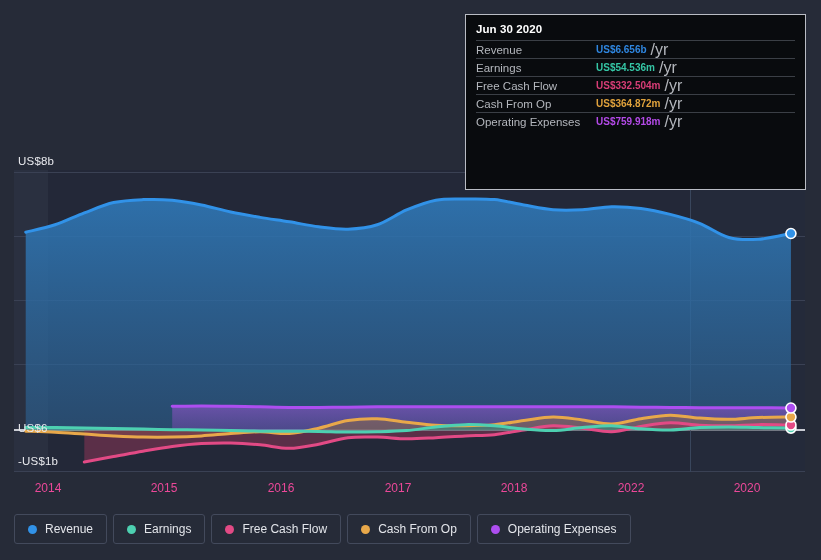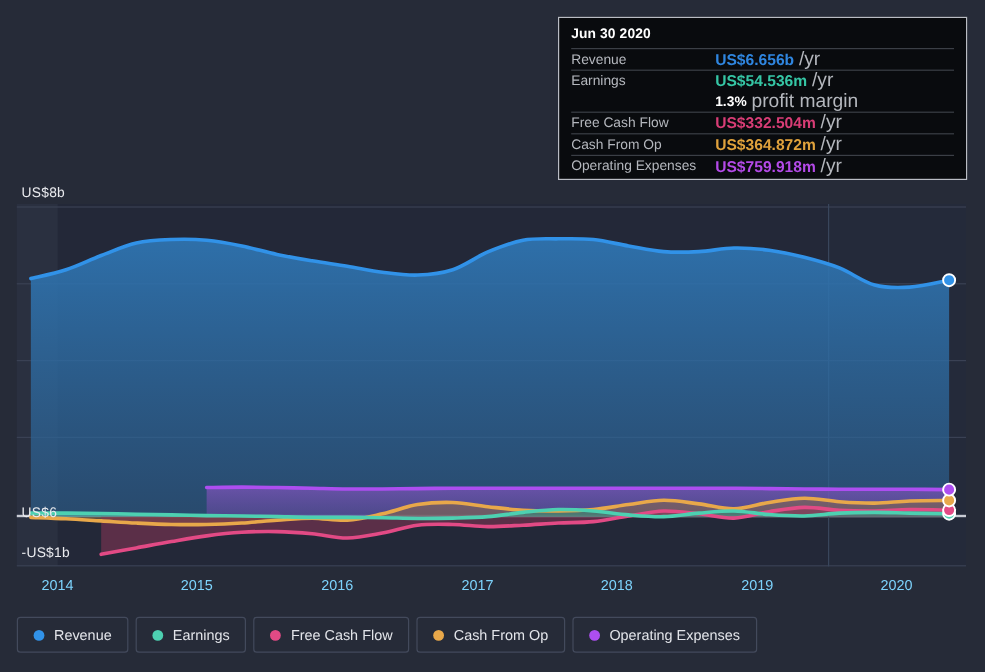--- a/index.html
+++ b/index.html
@@ -21,32 +21,32 @@
   .vdiv{position:absolute;top:0;width:1px;height:302px;background:#39465c;}
 
   .gridline{position:absolute;left:0;right:0;height:1px;background:#3a4154;}
   .zeroline{position:absolute;left:0;right:0;height:2px;background:#c9ccd4;}
 
   .svgwrap{position:absolute;inset:0;}
   svg.chart{display:block;width:791px;height:302px;overflow:visible;}
 
   
   .ylab{position:absolute;color:#e9eaee;font-size:11.5px;letter-spacing:.2px;white-space:nowrap;}
-  .xlab{position:absolute;top:481px;color:#7dd3fc;font-size:12px;
+  .xlab{position:absolute;top:481px;color:#ec4899;font-size:12px;
         transform:translateX(-50%);white-space:nowrap;}
 
   
-  .tip{position:absolute;left:465px;top:14px;width:341px;height:136px;
+  .tip{position:absolute;left:465px;top:14px;width:341px;height:176px;
        background:#090b0e;border:1px solid #b9bcc4;box-sizing:border-box;
        padding:6px 10px 0 10px;}
   .tip-title{color:#ffffff;font-size:11.5px;font-weight:bold;padding:2px 0 5px 0;letter-spacing:.1px;}
   .tip-row{display:flex;align-items:center;border-top:1px solid #3b3f46;height:17px;}
   .tip-row.noline{border-top:none;}
   .tip-k{color:#b4b7bd;font-size:11.5px;width:120px;flex:0 0 120px;}
-  .tip-v{font-size:13px;font-weight:bold;text-align:center;}
+  .tip-v{font-size:10px;font-weight:bold;text-align:center;}
   .tip-u{color:#b4b7bd;font-size:16px;font-weight:normal;margin-left:4px;text-align:right;}
   .tip-pm{color:#ffffff;font-size:11.5px;font-weight:bold;}
 
   
   .legend{position:absolute;left:14px;top:514px;display:flex;gap:6px;}
   .lg{display:flex;align-items:center;gap:8px;height:28px;padding:0 13px;
       border:1px solid #434a5c;border-radius:3px;background:#262b38;}
   .dot{width:9px;height:9px;border-radius:50%;flex:0 0 9px;}
   .lg-t{color:#e3e5ea;font-size:12px;white-space:nowrap;}
 </style>
@@ -131,43 +131,38 @@
 
   <div class="ylab" style="left:18px;top:155px">US$8b</div>
   <div class="ylab" style="left:18px;top:422px">US$6</div>
   <div class="ylab" style="left:18px;top:455px">-US$1b</div>
 
   <div class="xlab" style="left:48px">2014</div>
   <div class="xlab" style="left:164px">2015</div>
   <div class="xlab" style="left:281px">2016</div>
   <div class="xlab" style="left:398px">2017</div>
   <div class="xlab" style="left:514px">2018</div>
-  <div class="xlab" style="left:631px">2019</div>
+  <div class="xlab" style="left:631px">2022</div>
   <div class="xlab" style="left:747px">2020</div>
 
   <div class="tip">
     <div class="tip-title">Jun 30 2020</div>
 
     <div class="tip-row">
       <span class="tip-k">Revenue</span>
       <span class="tip-v" style="color:#2f86e0">US$6.656b</span>
       <span class="tip-u">/yr</span>
     </div>
 
     <div class="tip-row">
       <span class="tip-k">Earnings</span>
       <span class="tip-v" style="color:#35c6a5">US$54.536m</span>
       <span class="tip-u">/yr</span>
     </div>
 
-    <div class="tip-row noline">
-      <span class="tip-k"></span>
-      <span class="tip-pm">1.3%</span>
-      <span class="tip-u">profit margin</span>
-    </div>
 
     <div class="tip-row">
       <span class="tip-k">Free Cash Flow</span>
       <span class="tip-v" style="color:#d83d76">US$332.504m</span>
       <span class="tip-u">/yr</span>
     </div>
 
     <div class="tip-row">
       <span class="tip-k">Cash From Op</span>
       <span class="tip-v" style="color:#e0a23c">US$364.872m</span>

